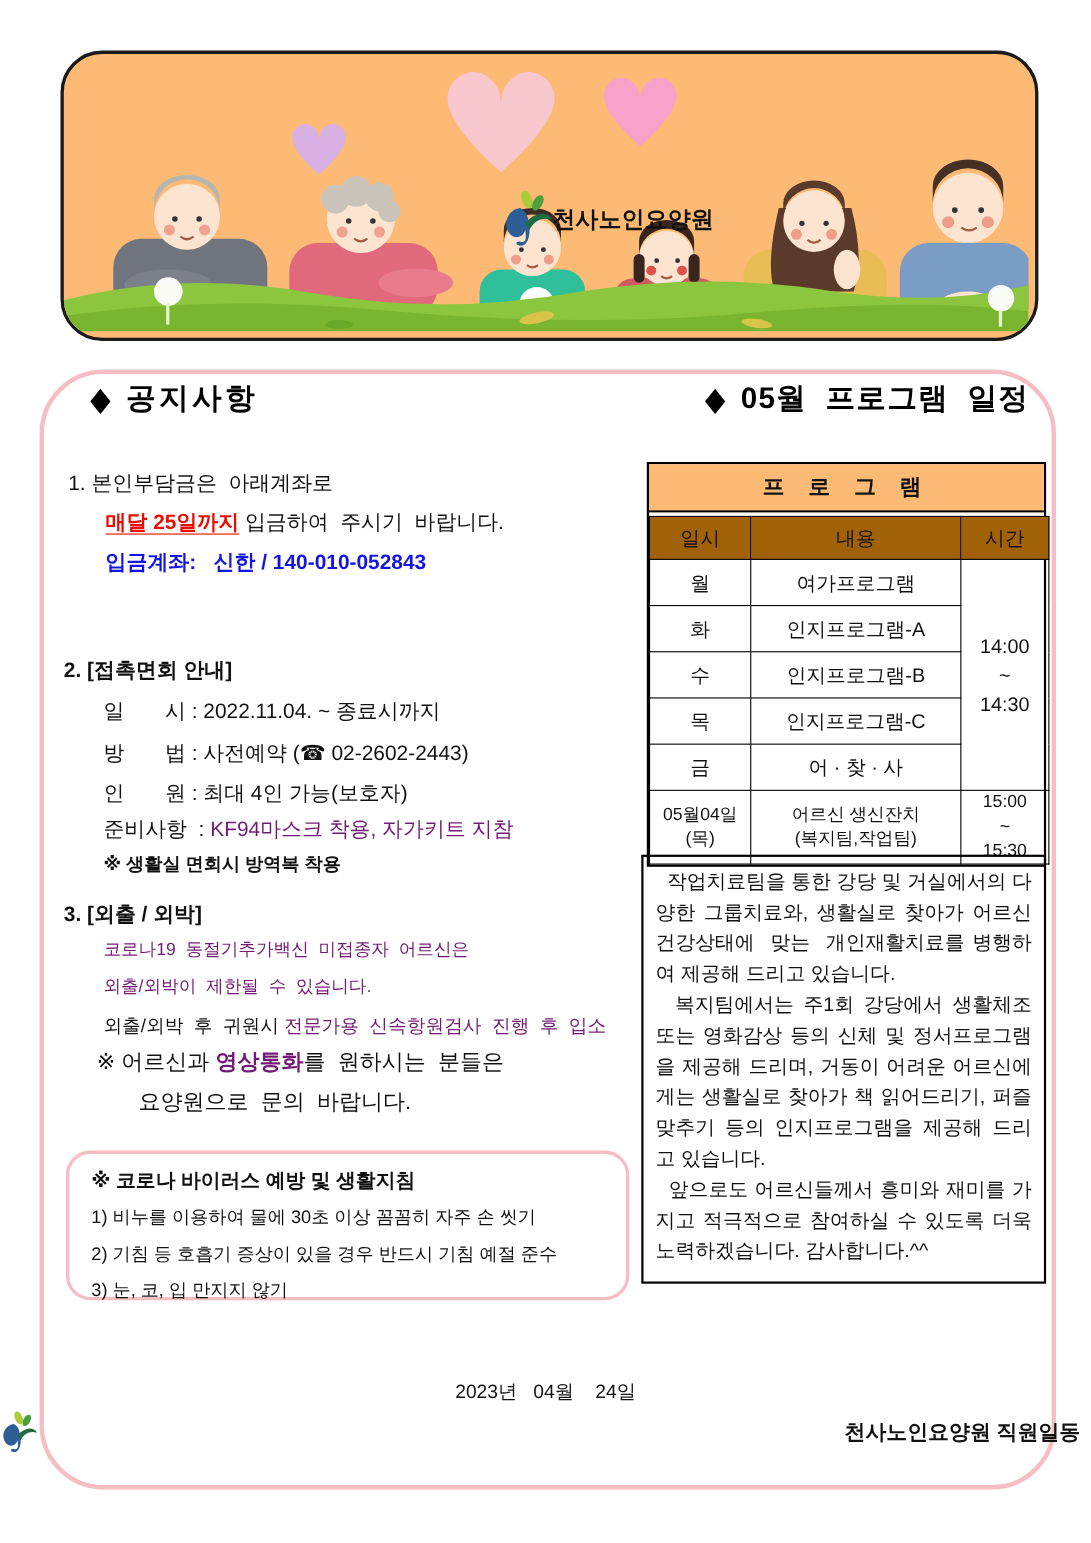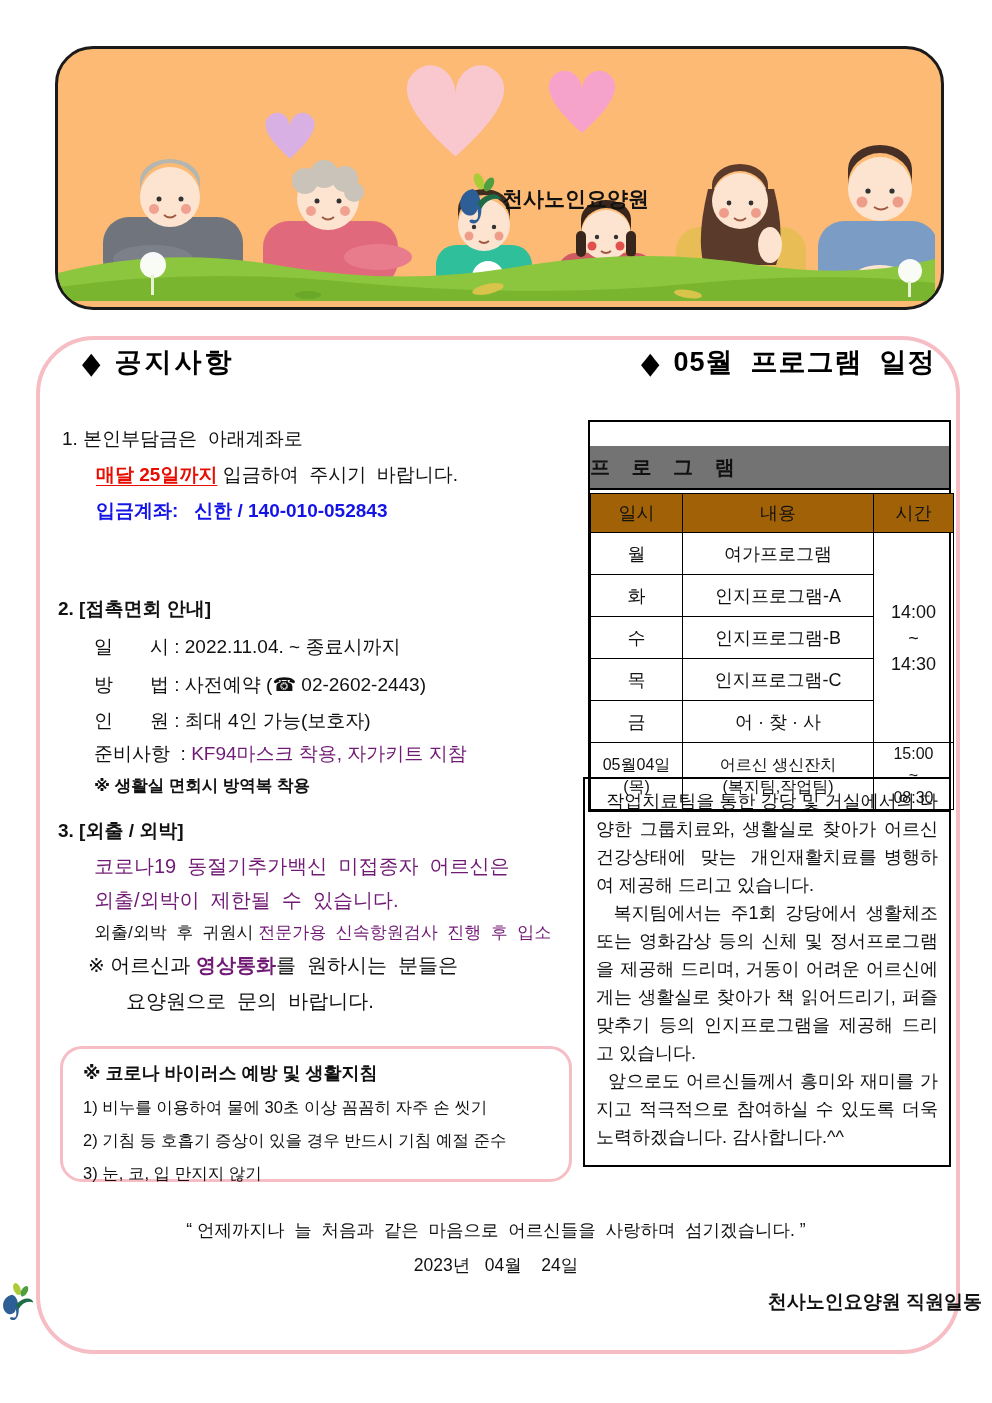--- a/index.html
+++ b/index.html
@@ -13,37 +13,37 @@
         border-radius:38px;overflow:hidden;background:#fdba74;}
 
   
   .frame{left:36px;top:336px;width:916px;height:1010px;border:4px solid #f6bdc4;
          border-radius:58px;background:#fff;}
 
   .sec-title{font-size:27px;font-weight:bold;letter-spacing:3px;color:#000;}
   .sec-title .dia{font-size:24px;letter-spacing:0;margin-right:14px;display:inline-block;transform:scaleY(1.25);}
 
   .t19{font-size:19px;}
-  .t18{font-size:20px;}
+  .t18{font-size:16px;}
   .t17{font-size:17px;}
   .red{color:#701a75;}
   .blue{color:#1414e6;font-weight:bold;}
   .bold{font-weight:bold;}
   .u-red{color:#e80d00;text-decoration:underline;text-underline-offset:4px;}
 
   
   .pinkbox{left:60px;top:1046px;width:512px;height:136px;border:3px solid #f6bdc4;
            border-radius:22px;padding:12px 20px;box-sizing:border-box;}
   .pinkbox .bt{font-size:18px;font-weight:bold;margin-bottom:6px;}
   .pinkbox .bi{font-size:16.5px;line-height:33px;white-space:pre-wrap;}
 
   
   .ptable{left:588px;top:420px;width:363px;border:2px solid #000;box-sizing:border-box;background:#fff;}
-  .pt-caption{background:#737373;border-bottom:2px solid #000;height:42px;line-height:42px;
-              font-size:20px;font-weight:bold;letter-spacing:8px;margin-top:24px;}
+  .pt-caption{background:#fdba74;border-bottom:2px solid #000;height:42px;line-height:42px;
+              text-align:center;font-size:20px;font-weight:bold;letter-spacing:8px;}
   .pt-gap{height:3px;background:#fff;}
   table.sched{border-collapse:collapse;width:100%;table-layout:fixed;}
   table.sched td,table.sched th{border:1px solid #000;text-align:center;vertical-align:middle;
               font-weight:normal;padding:0;}
   table.sched th{background:#a16207;height:38px;font-size:18px;}
   table.sched td{height:41px;font-size:18px;}
   table.sched tr.sp td{height:54px;font-size:16px;line-height:22px;}
   td.timecell{font-size:17px;line-height:26px;}
   .pre-line{white-space:pre-line;}
 
@@ -253,33 +253,32 @@
         <td>금</td>
         <td>어 · 찾 · 사</td>
       </tr>
       <tr class="sp">
         <td class="pre-line">05월04일
 (목)</td>
         <td class="pre-line">어르신 생신잔치
 (복지팀,작업팀)</td>
         <td class="pre-line timecell">15:00
 ~
-08:30</td>
+15:30</td>
       </tr>
     </tbody>
       </table>
   </div>
 
   <div class="abs descbox">
     <p>  작업치료팀을 통한 강당 및 거실에서의 다양한 그룹치료와, 생활실로 찾아가 어르신  건강상태에  맞는  개인재활치료를 병행하여 제공해 드리고 있습니다.</p>
     <p>  복지팀에서는 주1회 강당에서 생활체조 또는 영화감상 등의 신체 및 정서프로그램을 제공해 드리며, 거동이 어려운 어르신에게는 생활실로 찾아가 책 읽어드리기, 퍼즐 맞추기 등의 인지프로그램을 제공해 드리고 있습니다.</p>
     <p>  앞으로도 어르신들께서 흥미와 재미를 가지고 적극적으로 참여하실 수 있도록 더욱 노력하겠습니다. 감사합니다.^^</p>
   </div>
 
-  <div class="abs footer-quote pre">“ 언제까지나  늘  처음과  같은  마음으로  어르신들을  사랑하며  섬기겠습니다. ”</div>
   <div class="abs footer-date">2023년   04월    24일</div>
   <div class="abs footer-sig">
     <svg width="34" height="38" viewBox="0 0 60 66">
       <ellipse cx="30" cy="10" rx="6" ry="11" transform="rotate(-22 30 10)" fill="#abcc37"></ellipse>
       <ellipse cx="43" cy="14" rx="5.5" ry="10" transform="rotate(30 43 14)" fill="#4f9e3f"></ellipse>
       <path d="M22,20 C6,22 0,42 11,52 C17,57 26,55 28,46 C30,58 28,62 22,60 C18,59 16,62 19,64 C28,68 34,58 33,44 C32,32 30,24 22,20 Z" fill="#2e5e96"></path>
       <path d="M28,38 C40,24 56,24 59,34 C48,30 38,36 33,46 Z" fill="#1e6b46"></path>
     </svg>
     <span>천사노인요양원 직원일동</span>
   </div>

